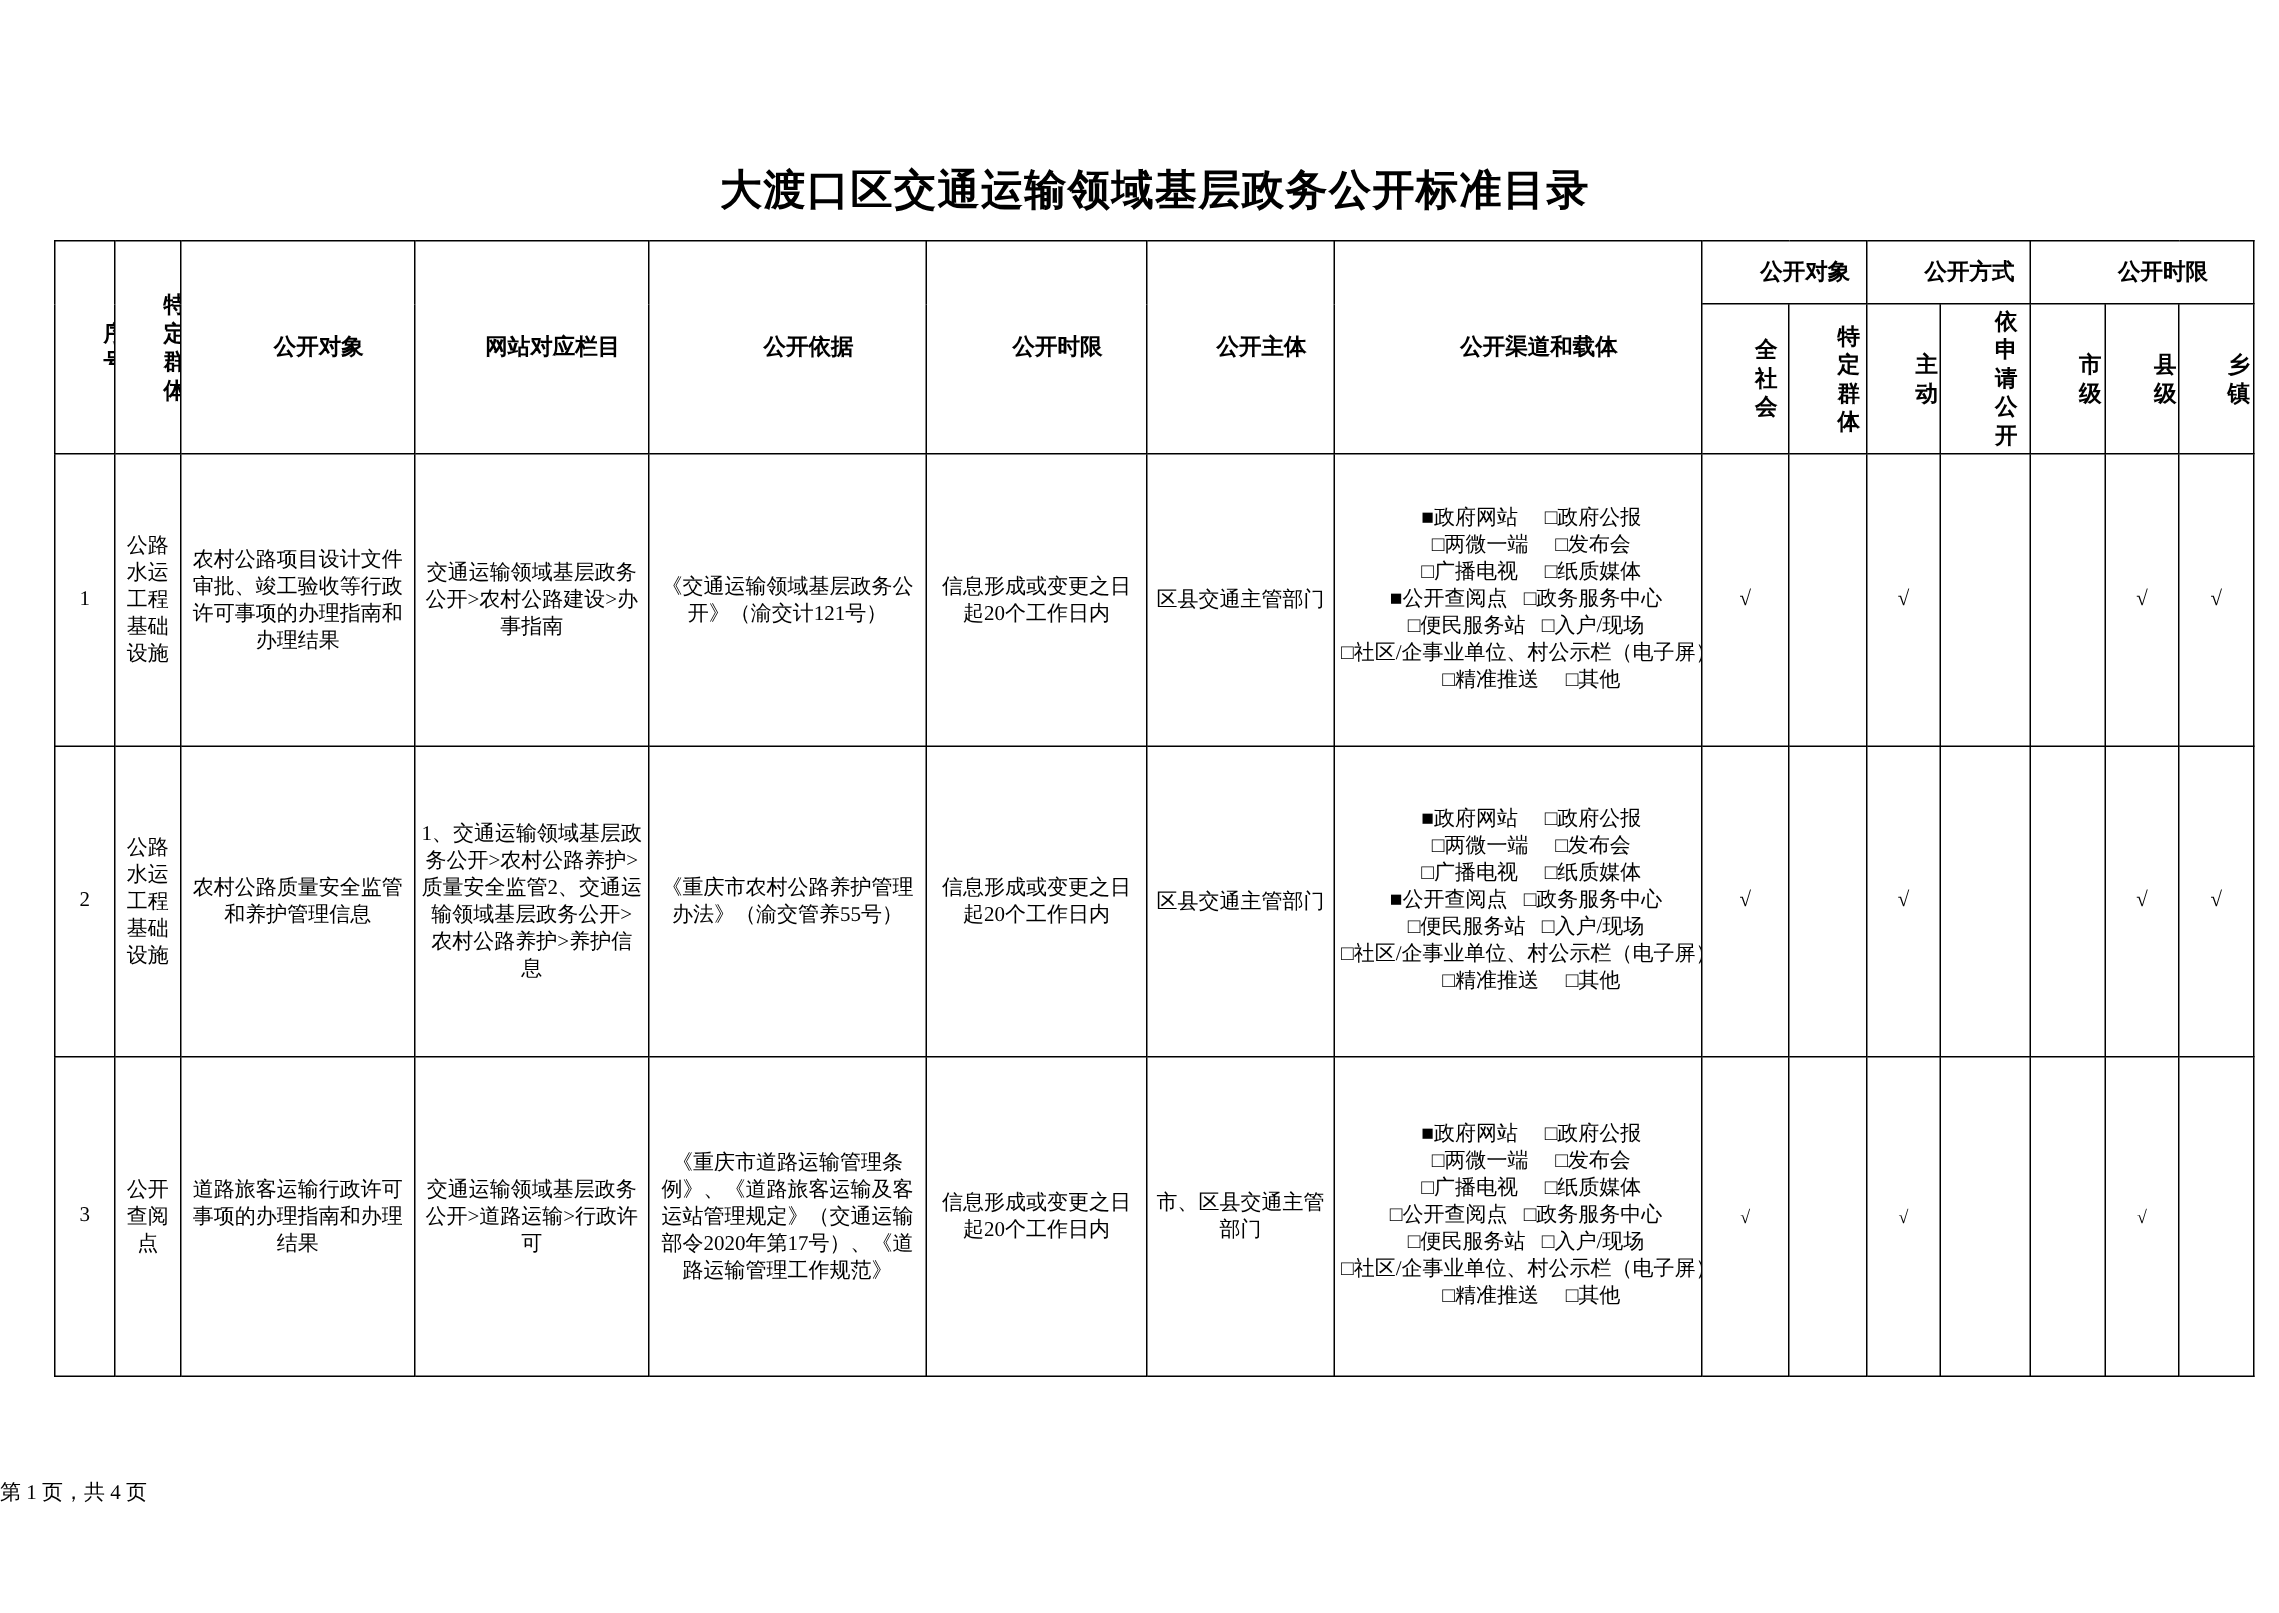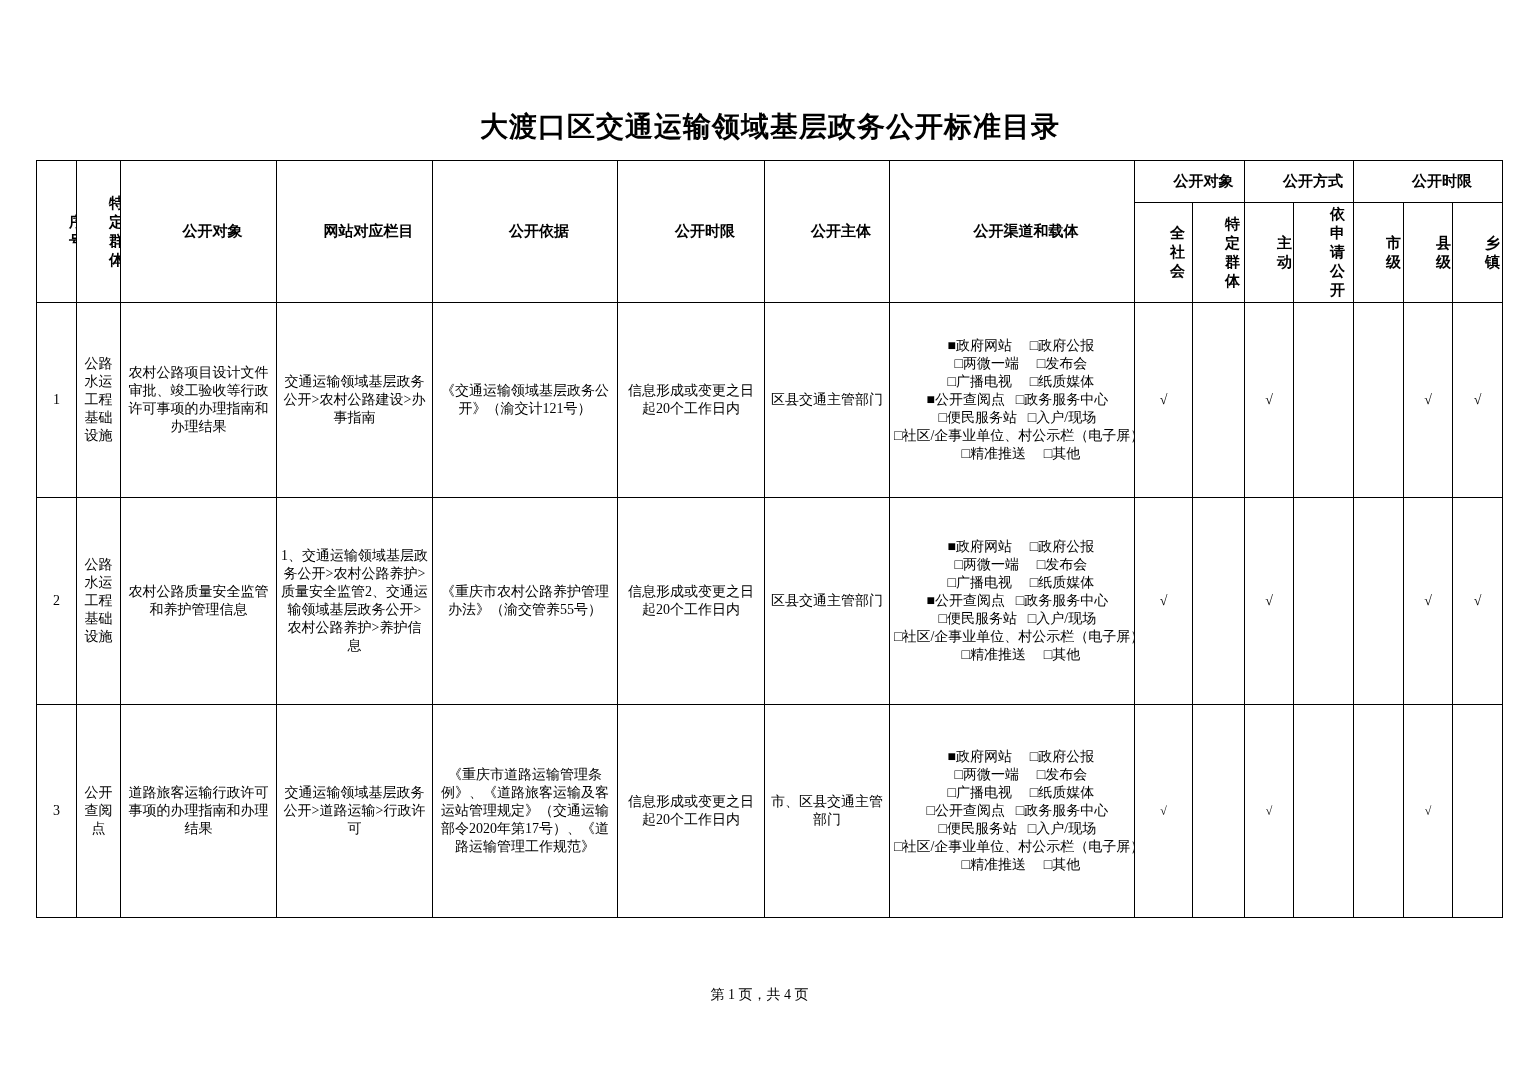--- a/index.html
+++ b/index.html
@@ -58,21 +58,20 @@
     line-height: 1.28;
   }
   .ch-line { white-space: nowrap; }
   .ch-col1 { display: inline-block; width: 100px; }
   td.cell-mark { font-size: 17px; }
   tr.body-row-3 td.cell-mark { font-size: 12px; }
 
   .page-footer {
     position: absolute;
     top: 986px; left: 0; width: 1519px;
-    text-align: center;
     font-size: 14px;
   }
 </style>
 </head>
 <body>
 
 <div class="page">
 
   <h1 class="doc-title">大渡口区交通运输领域基层政务公开标准目录</h1>
 

